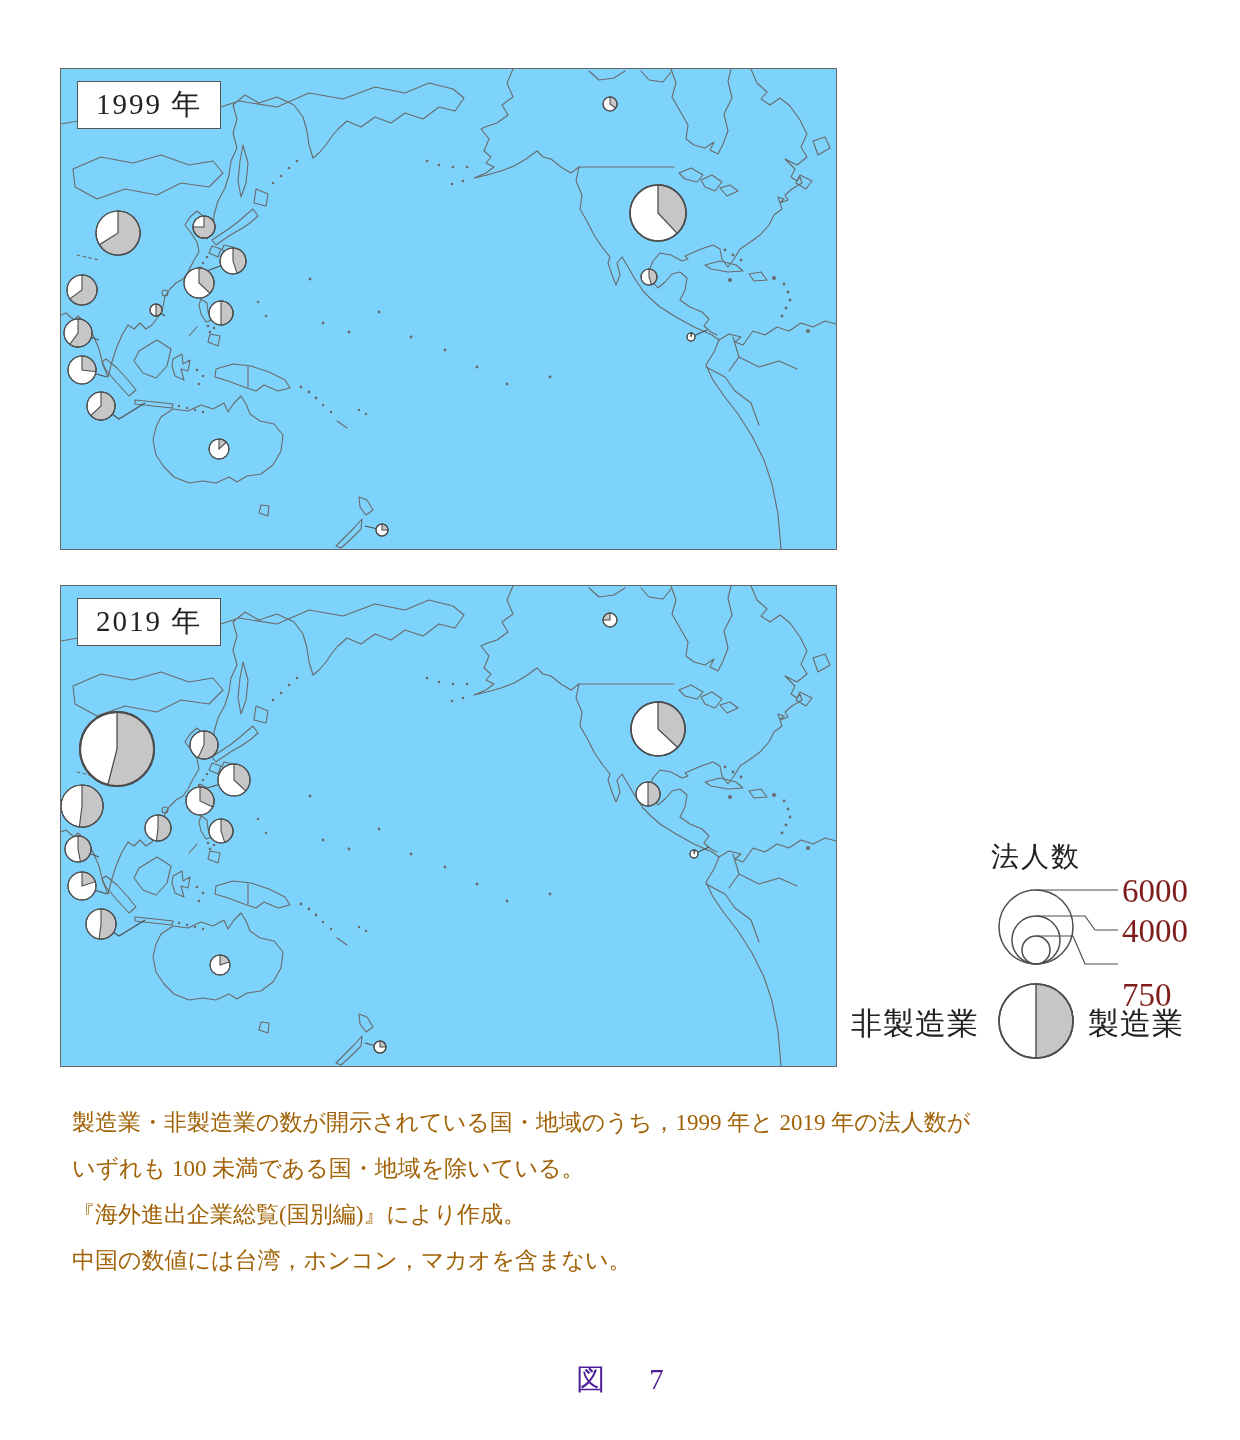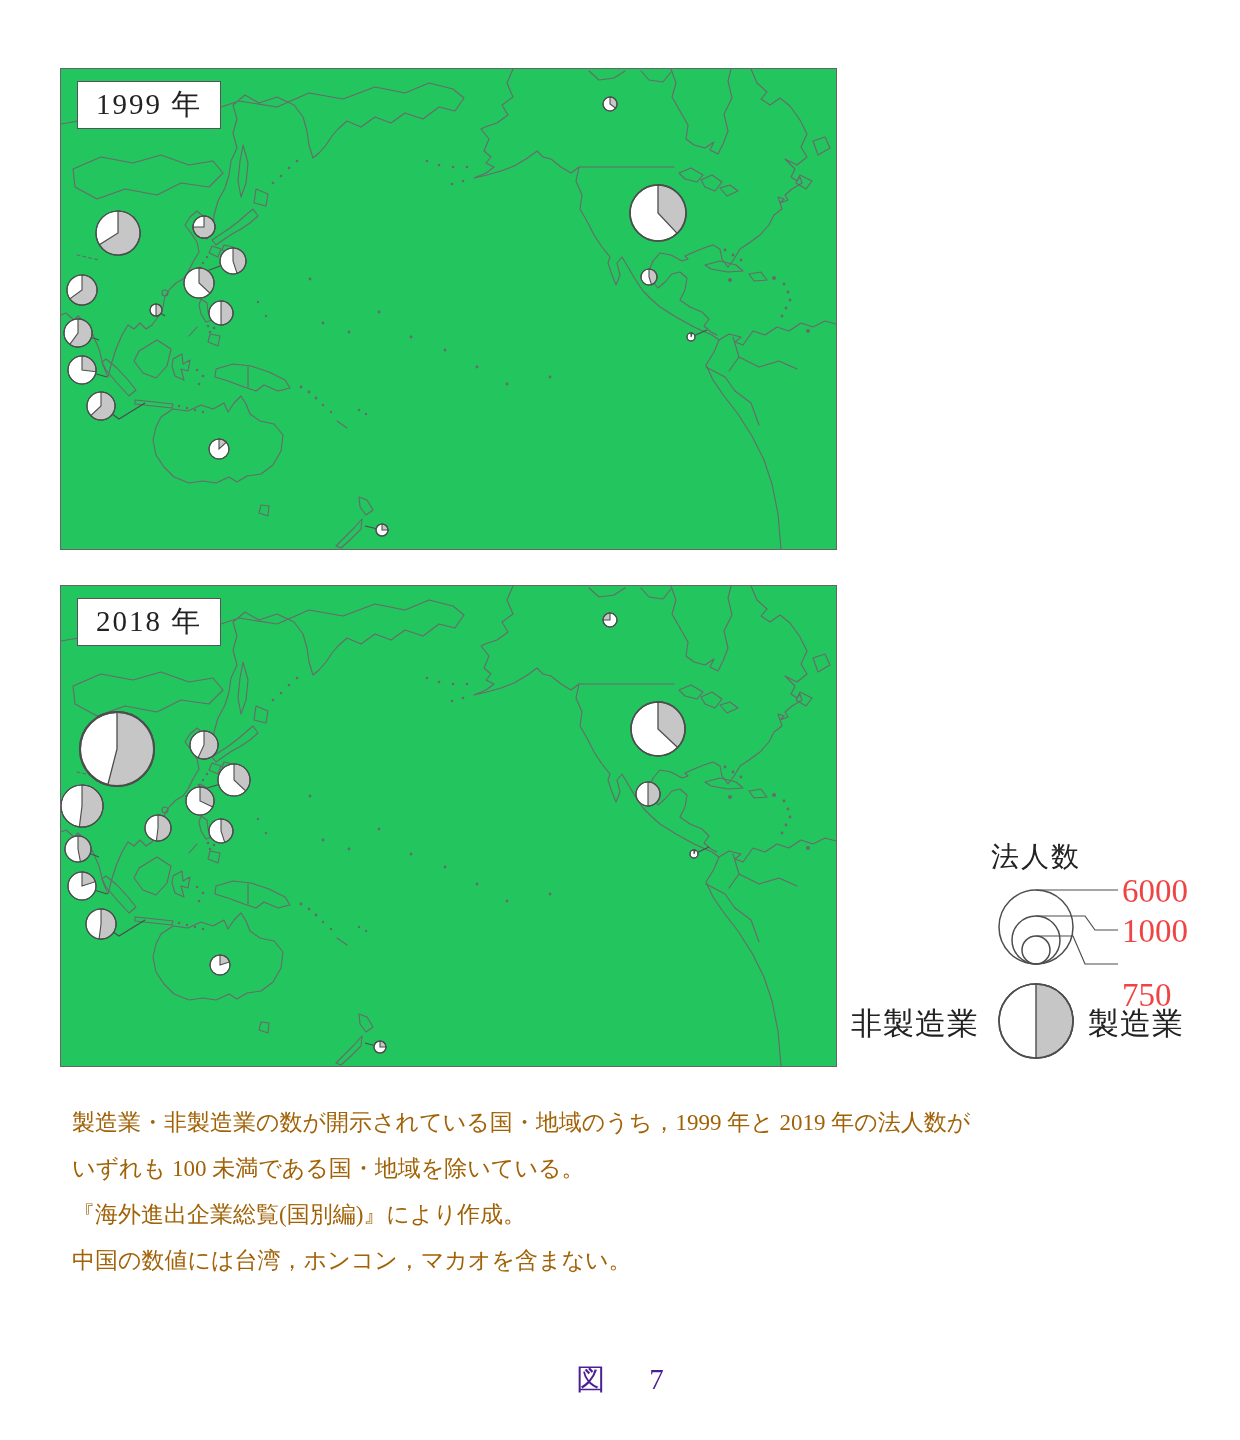--- a/index.html
+++ b/index.html
@@ -1,28 +1,28 @@
 <!DOCTYPE html>
 <html><head>
 <meta charset="utf-8">
 <style>
   html,body{margin:0;padding:0;background:#ffffff;}
   .page{position:relative;width:1240px;height:1440px;background:#ffffff;overflow:hidden;
         font-family:"Liberation Serif","DejaVu Serif",serif;color:#2b2b2b;}
-  .map-panel{position:absolute;left:60px;width:775px;height:480px;border:1.5px solid #666;background:#22c55e;}
+  .map-panel{position:absolute;left:60px;width:775px;height:480px;border:1.5px solid #666;background:#7dd3fc;}
   #map-1999{top:68px;}
   #map-2019{top:585px;}
   .map-panel svg{position:absolute;left:0;top:0;}
   .year-box{position:absolute;left:16px;top:12px;border:1.5px solid #555;background:#fff;
             padding:3px 18px;font-size:29px;letter-spacing:2px;color:#222;z-index:3;}
   .legend{position:absolute;left:845px;top:838px;width:370px;height:235px;}
   .legend svg{position:absolute;left:0;top:0;}
   .legend-title{position:absolute;left:111px;top:0px;width:160px;text-align:center;
                 font-size:28px;letter-spacing:2px;color:#222;}
-  .size-tick{position:absolute;left:277px;font-size:33px;color:#ef4444;}
+  .size-tick{position:absolute;left:277px;font-size:33px;color:#7f1d1d;}
   .size-tick.t0{top:35px;} .size-tick.t1{top:75px;} .size-tick.t2{top:109px;margin-top:30px;}
   .pie-label{position:absolute;top:165px;font-size:31px;letter-spacing:1px;color:#222;}
   .pie-label.left{left:0px;width:140px;text-align:center;}
   .pie-label.right{left:243px;width:160px;text-align:left;}
   .caption{position:absolute;left:72px;top:1100px;width:1130px;font-size:23px;line-height:46px;color:#a16207;}
   .caption p{margin:0;padding:0;}
   .fig-line{position:absolute;left:0;top:1360px;width:1240px;text-align:center;font-size:29px;color:#4c1d95;}
   .fig-line .gap{display:inline-block;width:44px;}
 </style>
 </head>
@@ -372,21 +372,21 @@
           <g>
             <circle cx="630" cy="268" r="4" fill="#ffffff" stroke="#4d4d4d" stroke-width="1.1"></circle>
             <path d="M 630 268 L 630.00 264.00 A 4 4 0 0 1 631.24 264.20 Z" fill="#c6c6c6" stroke="#4d4d4d" stroke-width="1.1"></path>
             <circle cx="630" cy="268" r="4" fill="none" stroke="#4d4d4d" stroke-width="1.1"></circle>
           </g>
         </g>
     </svg>
   </div>
 
   <div class="map-panel" id="map-2019">
-    <div class="year-box">2018 年</div>
+    <div class="year-box">2019 年</div>
     <svg class="map-svg" width="775" height="480" viewBox="0 0 775 480">
       <g class="base">
           <g id="basemap-source" fill="none" stroke="#6a6a6a" stroke-width="1.1" stroke-linejoin="round" stroke-linecap="round">
 
     <path d="M -6 56 L 40 48 L 88 38 L 136 46 L 178 32 L 216 38 L 248 24 L 282 30 L 314 18 L 344 24 L 368 14 L 392 20 L 403 29 L 394 42 L 378 38 L 362 50 L 344 44 L 330 54 L 314 48 L 300 58 L 286 52 L 277 60 L 271 67 L 265 76 L 258 84 L 252 89 L 248 76 L 246 62 L 242 48 L 233 36 L 216 28 L 198 34 L 184 26 L 172 36 L 176 50 L 172 64 L 176 79 L 170 92 L 168 106 L 164 119 L 157 132 L 153 146 L 152 158 L 146 170 L 141 161 L 143 148 L 136 142 L 129 148 L 124 156 L 130 164 L 136 173 L 138 183 L 132 193 L 127 203 L 122 210 L 115 214 L 109 220 L 104 227 L 102 238 L 97 248 L 91 256 L 85 260 L 79 254 L 73 260 L 67 256 L 61 266 L 55 280 L 50 296 L 47 308 L 42 296 L 38 280 L 32 266 L 25 254 L 17 247 L 13 251 L 5 244 L -6 248"></path>
 
     <path d="M 12 100 L 40 88 L 72 94 L 100 86 L 128 96 L 152 92 L 162 104 L 148 118 L 120 114 L 96 126 L 64 120 L 36 130 L 14 118 Z"></path>
     <path d="M 16 186 L 38 191" stroke-dasharray="3 3"></path>
 
     <path d="M 182 76 L 187 94 L 185 114 L 180 128 L 177 112 L 179 92 Z"></path>
@@ -607,21 +607,21 @@
         <circle cx="191" cy="89" r="37" fill="none" stroke="#4d4d4d" stroke-width="1.5"></circle>
         <polyline points="191,78 240,78 250,92 273,92" fill="none" stroke="#4d4d4d" stroke-width="1.2"></polyline>
         <circle cx="191" cy="102" r="24" fill="none" stroke="#4d4d4d" stroke-width="1.5"></circle>
         <polyline points="191,98 228,98 240,126 273,126" fill="none" stroke="#4d4d4d" stroke-width="1.2"></polyline>
         <circle cx="191" cy="112" r="14" fill="none" stroke="#4d4d4d" stroke-width="1.5"></circle>
         <circle cx="191" cy="183" r="37" fill="#ffffff" stroke="#4d4d4d" stroke-width="1.6"></circle>
         <path d="M 191 183 L 191.00 146.00 A 37 37 0 0 1 191.00 220.00 Z" fill="#c6c6c6" stroke="#4d4d4d" stroke-width="1.4"></path>
         <circle cx="191" cy="183" r="37" fill="none" stroke="#4d4d4d" stroke-width="1.6"></circle>
       </svg>
     <span class="size-tick t0">6000</span>
-    <span class="size-tick t1">1000</span>
+    <span class="size-tick t1">4000</span>
     <span class="size-tick t2">750</span>
     <span class="pie-label left">非製造業</span>
     <span class="pie-label right">製造業</span>
   </div>
 
   <div class="caption">
     <p>製造業・非製造業の数が開示されている国・地域のうち，1999 年と 2019 年の法人数が</p>
     <p>いずれも 100 未満である国・地域を除いている。</p>
     <p>『海外進出企業総覧(国別編)』により作成。</p>
     <p>中国の数値には台湾，ホンコン，マカオを含まない。</p>

